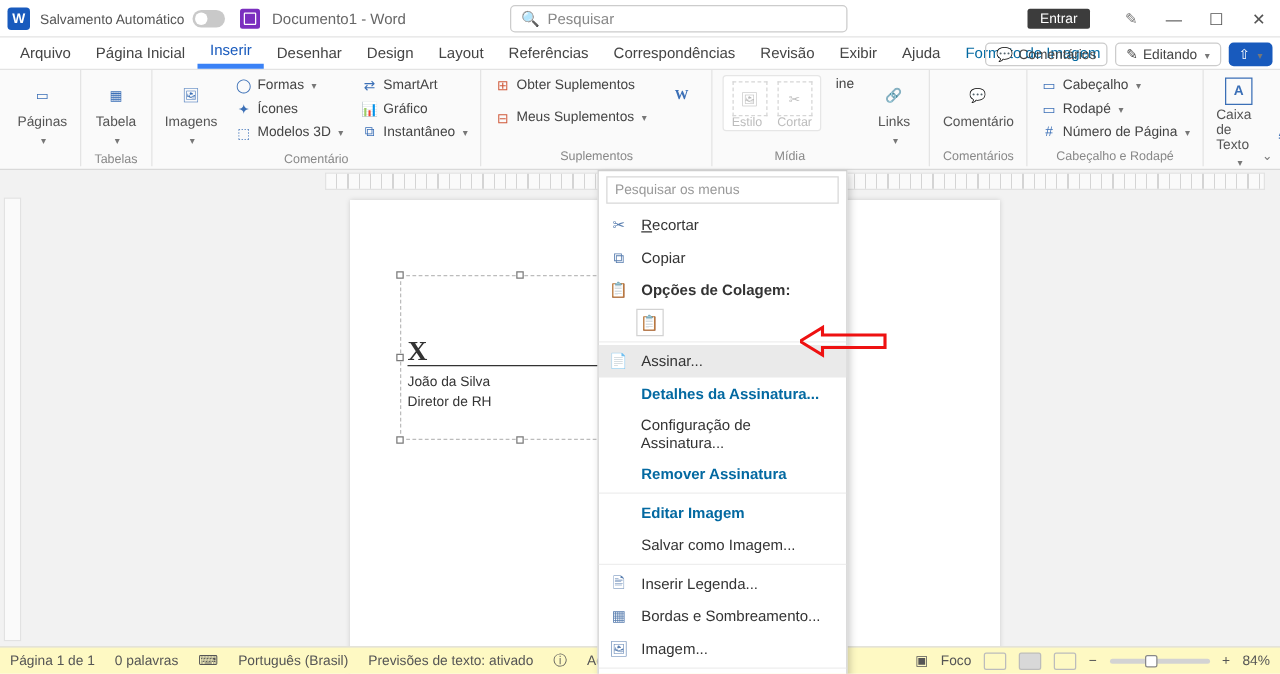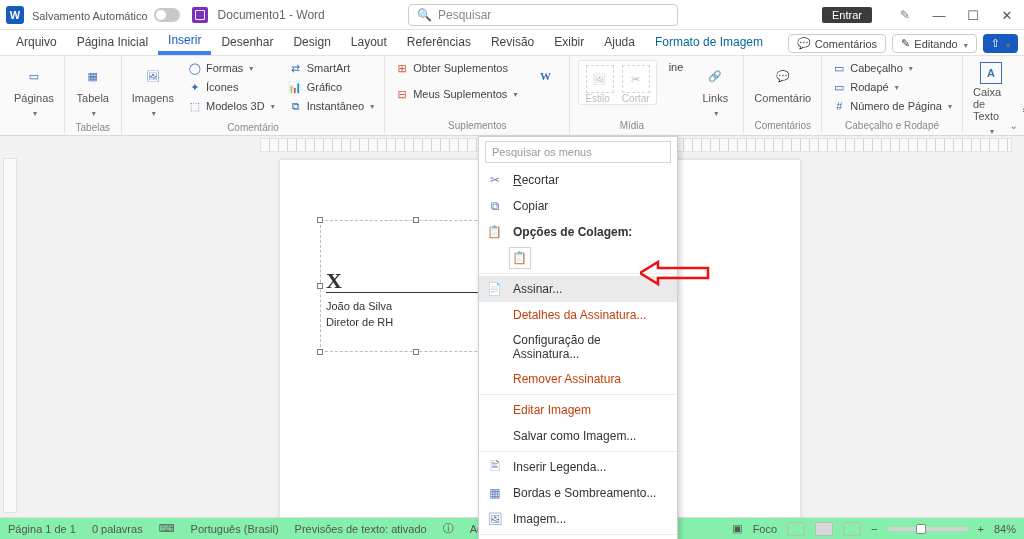--- a/index.html
+++ b/index.html
@@ -64,32 +64,32 @@
   .h-lc{left:-4px;top:50%;margin-top:-3px}.h-rc{right:-4px;top:50%;margin-top:-3px}
   .sigX{ position:absolute; left:0; top:42px; font-family:"Times New Roman",serif; font-size:22px; font-weight:bold;}
   .sigline{ position:absolute; left:0; top:66px; width:170px; height:1px; background:#333;}
   .signame{ position:absolute; left:0; top:74px; font-size:11px; color:#333;}
   .sigrole{ position:absolute; left:0; top:90px; font-size:11px; color:#333;}
 
   
   .ctxmenu{ position:absolute; left:478px; top:0px; width:200px; background:#fff; border:1px solid #cfcfcf; box-shadow:2px 2px 6px rgba(0,0,0,.2); font-size:12px; padding-bottom:2px; z-index:50;}
   .ctxsearch{ margin:4px 6px; height:22px; border:1px solid #d7d7d7; display:flex;align-items:center;padding:0 6px;color:#999;font-size:11px;}
   .ctxitem{ display:flex; align-items:center; gap:10px; padding:5px 10px 5px 8px; color:#333;}
-  .ctxitem.disabled{ color:#c2410c;}
+  .ctxitem.disabled{ color:#0369a1;font-weight:bold;}
   .ctxitem.hover{ background:#eaeaea;}
   .ctxicon{ width:16px; height:16px; display:flex;align-items:center;justify-content:center; color:#5a7fb0; font-size:12px;}
   .ctxitem .u{ text-decoration:underline;}
   .pastebox{ margin:2px 0 4px 30px; width:22px;height:22px;border:1px solid #d2d2d2; display:flex;align-items:center;justify-content:center;color:#c59b52;}
   .ctxsep{ height:1px; background:#eee; margin:2px 0;}
 
   
   .redarrow{ position:absolute; left:640px; top:122px; pointer-events:none; z-index:60;}
 
   
-  .status{ position:absolute; bottom:0; left:0; right:0; height:22px; background:#86efac; border-top:1px solid #dcdcdc; display:flex; align-items:center; font-size:11px; color:#555; padding:0 8px; gap:16px;}
+  .status{ position:absolute; bottom:0; left:0; right:0; height:22px; background:#fef9c3; border-top:1px solid #dcdcdc; display:flex; align-items:center; font-size:11px; color:#555; padding:0 8px; gap:16px;}
   .status .right{ margin-left:auto; display:flex; align-items:center; gap:10px;}
   .zoomtrack{ width:80px; height:4px; background:#d3d3d3; position:relative; border-radius:2px;}
   .zoomtrack::after{content:"";position:absolute;width:8px;height:8px;border:1px solid #888;background:#fff;border-radius:2px;top:-3px;left:28px;}
   .viewbtn{width:18px;height:14px;border:1px solid #bcbcbc;border-radius:2px;}
   .viewbtn.active{background:#d8d8d8;}
 
   svg{display:block;}
 </style>
 </head>
 <body>
@@ -118,20 +118,21 @@
 </div>
 
 <div class="tabs">
   <div class="tab">Arquivo</div>
   <div class="tab">Página Inicial</div>
   <div class="tab active">Inserir</div>
   <div class="tab">Desenhar</div>
   <div class="tab">Design</div>
   <div class="tab">Layout</div>
   <div class="tab">Referências</div>
+  <div class="tab">Correspondências</div>
   <div class="tab">Revisão</div>
   <div class="tab">Exibir</div>
   <div class="tab">Ajuda</div>
   <div class="tab picfmt">Formato de Imagem</div>
 
   <div class="rightbtns">
     <div class="pillbtn">
       <span>💬</span>
       <span>Comentários</span>
     </div>

